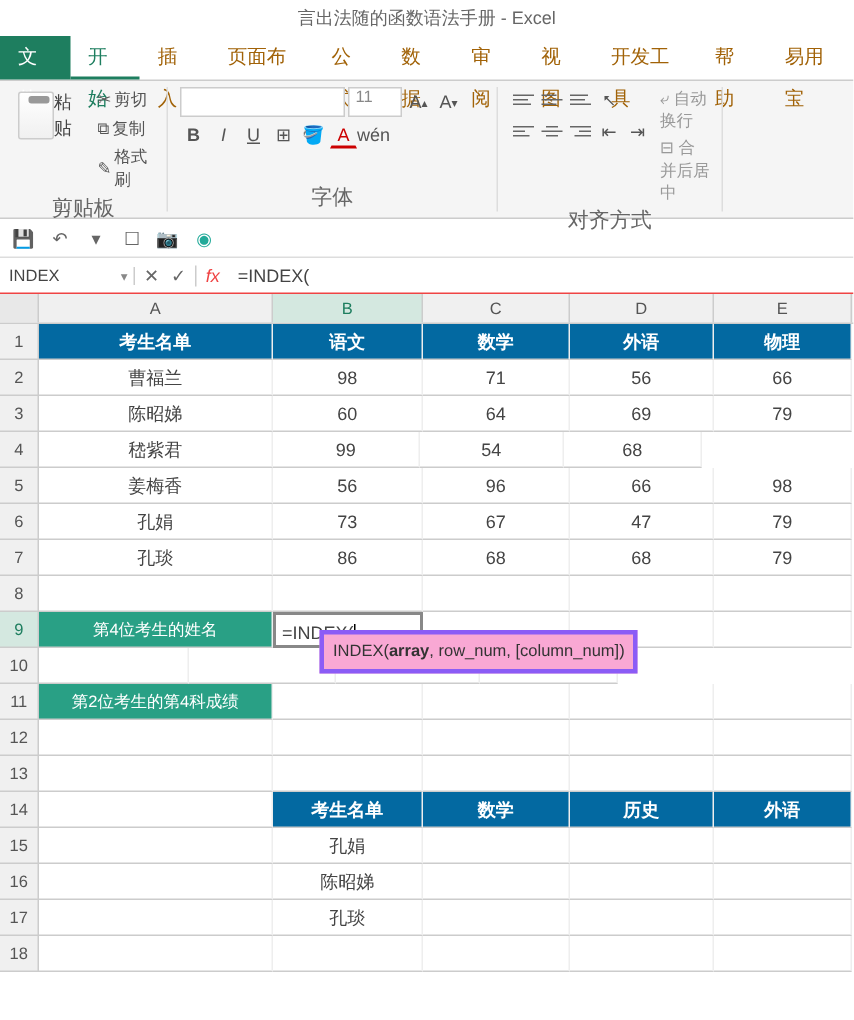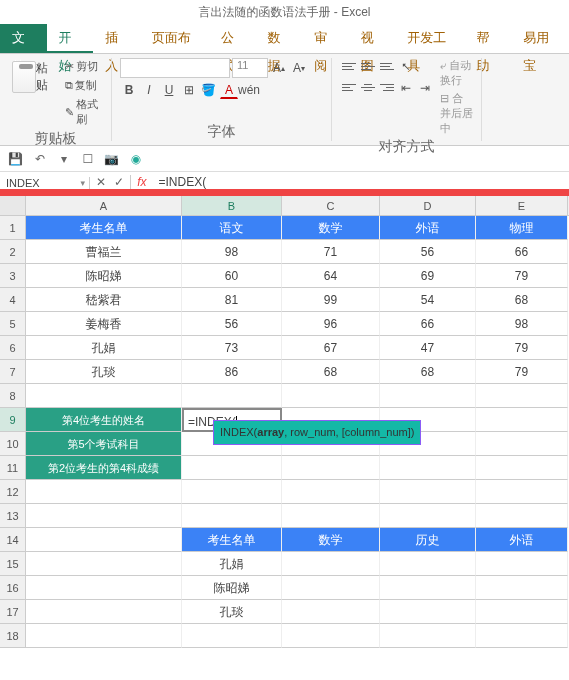--- a/index.html
+++ b/index.html
@@ -20,41 +20,41 @@
 .clip-item{display:flex;align-items:center;gap:2px;padding:1px;color:#555}
 .font-row{display:flex;gap:2px;align-items:center;margin-bottom:3px}
 .font-sel{border:1px solid #ccc;background:#fff;height:20px;padding:0 14px 0 4px;font-size:11px;position:relative;color:#888}
 .font-btn{width:18px;height:18px;border:1px solid transparent;display:flex;align-items:center;justify-content:center;font-size:12px;color:#555}
 .align-row{display:flex;gap:1px;margin-bottom:3px}
 .align-btn{width:18px;height:16px;display:flex;flex-direction:column;justify-content:center;gap:2px;padding:0 2px}
 .align-btn span{height:1px;background:#666;display:block}
 .wrap-opts{font-size:11px;color:#999;display:flex;flex-direction:column;gap:3px}
 .qat{display:flex;gap:8px;padding:4px 8px;background:#fff;border-bottom:1px solid #ddd;align-items:center;height:26px}
 .qat-icon{width:16px;height:16px;display:flex;align-items:center;justify-content:center;color:#666}
-.namebox-row{display:flex;border-bottom:7px solid #ef4444;height:24px;align-items:flex-end;background:#fff}
+.namebox-row{display:flex;border-bottom:1px solid #ef4444;height:24px;align-items:center;background:#fff}
 .namebox{width:90px;border-right:1px solid #ccc;padding:0 6px;display:flex;align-items:center;font-size:11px;position:relative}
 .namebox::after{content:"▾";position:absolute;right:4px;color:#888;font-size:9px}
 .fx-btns{display:flex;align-items:center;border-right:1px solid #ccc;padding:0 6px;gap:8px;color:#666}
 .fx-label{font-style:italic;color:#ef4444;padding:0 6px;display:flex;align-items:center}
 .formula-input{flex:1;padding:0 6px;display:flex;align-items:center;font-size:12px}
 .sheet{position:relative}
 .colhdrs{display:flex;height:20px;background:#f0f0f0;border-bottom:1px solid #ccc}
 .rownum-spacer{width:26px;border-right:1px solid #ccc;background:#e8e8e8}
 .colhdr{border-right:1px solid #ccc;text-align:center;line-height:20px;font-size:11px;color:#555}
 .colhdr.sel{background:#d4e8e0;color:#1e7e5f}
 .grid-row{display:flex;height:24px}
 .rownum{width:26px;background:#f0f0f0;border-right:1px solid #ccc;border-bottom:1px solid #ccc;text-align:center;line-height:24px;font-size:11px;color:#555}
 .rownum.sel{background:#d4e8e0;color:#1e7e5f}
 .cell{border-right:1px solid #eee;border-bottom:1px solid #ccc;text-align:center;line-height:24px;font-size:12px}
-.teal-hdr{background:#3b82f6;color:#fff;font-weight:400}
+.teal-hdr{background:#0369a1;color:#fff;font-weight:700}
 .label-cell{background:#29a085;color:#fff;font-size:11px;text-align:center}
 .editing-cell{border:2px solid #888;text-align:left;padding:0 4px;position:relative;background:#fff}
 .cursor{display:inline-block;width:1px;height:14px;background:#000;vertical-align:middle;animation:blink 1s infinite}
 @keyframes blink{50%{opacity:0}}
-.tooltip{position:absolute;left:213px;top:12px;background:#14b8a6;border:1px solid #8b5cf6;padding:3px 6px;font-size:11px;color:#333;white-space:nowrap;z-index:10;line-height:1.5}
+.tooltip{position:absolute;left:213px;top:12px;background:#f9a8d4;border:3px solid #8b5cf6;padding:3px 6px;font-size:11px;color:#333;white-space:nowrap;z-index:10;line-height:1.5}
 .tooltip b{font-weight:bold}
 .watermark{position:absolute;right:10px;top:-10px;text-align:center}
 .wm-icon{width:56px;height:56px;background:#fff;position:relative;margin:0 auto}
 .wm-x{width:42px;height:42px;border:3px solid #29a085;position:relative}
 .wm-x::before,.wm-x::after{content:"";position:absolute;background:#29a085}
 .wm-x::before{width:3px;height:56px;left:18px;top:-8px;transform:rotate(25deg)}
 .wm-x::after{width:3px;height:56px;left:18px;top:-8px;transform:rotate(-25deg)}
 .wm-bars{position:absolute;right:-14px;top:4px;display:flex;flex-direction:column;gap:3px}
 .wm-bars span{width:14px;height:6px;background:#29a085;display:block}
 .wm-label{background:#555;color:#fff;padding:4px 16px;font-size:16px;margin-top:4px}
@@ -222,21 +222,20 @@
       <div class="rownum">3</div>
       <div class="cell cA">陈昭娣</div>
       <div class="cell cB">60</div>
       <div class="cell cC">64</div>
       <div class="cell cD">69</div>
       <div class="cell cE">79</div>
     </div>
   <div class="grid-row">
       <div class="rownum">4</div>
       <div class="cell cA">嵇紫君</div>
-      <div class="cell cB">81</div>
       <div class="cell cC">99</div>
       <div class="cell cD">54</div>
       <div class="cell cE">68</div>
     </div>
   <div class="grid-row">
       <div class="rownum">5</div>
       <div class="cell cA">姜梅香</div>
       <div class="cell cB">56</div>
       <div class="cell cC">96</div>
       <div class="cell cD">66</div>
@@ -273,21 +272,20 @@
     <div class="cell editing-cell cB"><span>=INDEX(</span><span class="cursor"></span></div>
     <div class="cell cC"></div>
     <div class="cell cD"></div>
     <div class="cell cE"></div>
     <div class="tooltip">
       <div><span>INDEX(</span><b>array</b><span>, row_num, [column_num])</span></div>
     </div>
   </div>
   <div class="grid-row" style="position:relative">
       <div class="rownum">10</div>
-      <div class="cell label-cell cA">第5个考试科目</div>
       <div class="cell cB"></div>
       <div class="cell cC"></div>
       <div class="cell cD"></div>
       <div class="cell cE"></div>
   </div>
   <div class="grid-row">
       <div class="rownum">11</div>
       <div class="cell label-cell cA">第2位考生的第4科成绩</div>
       <div class="cell cB"></div>
       <div class="cell cC"></div>

